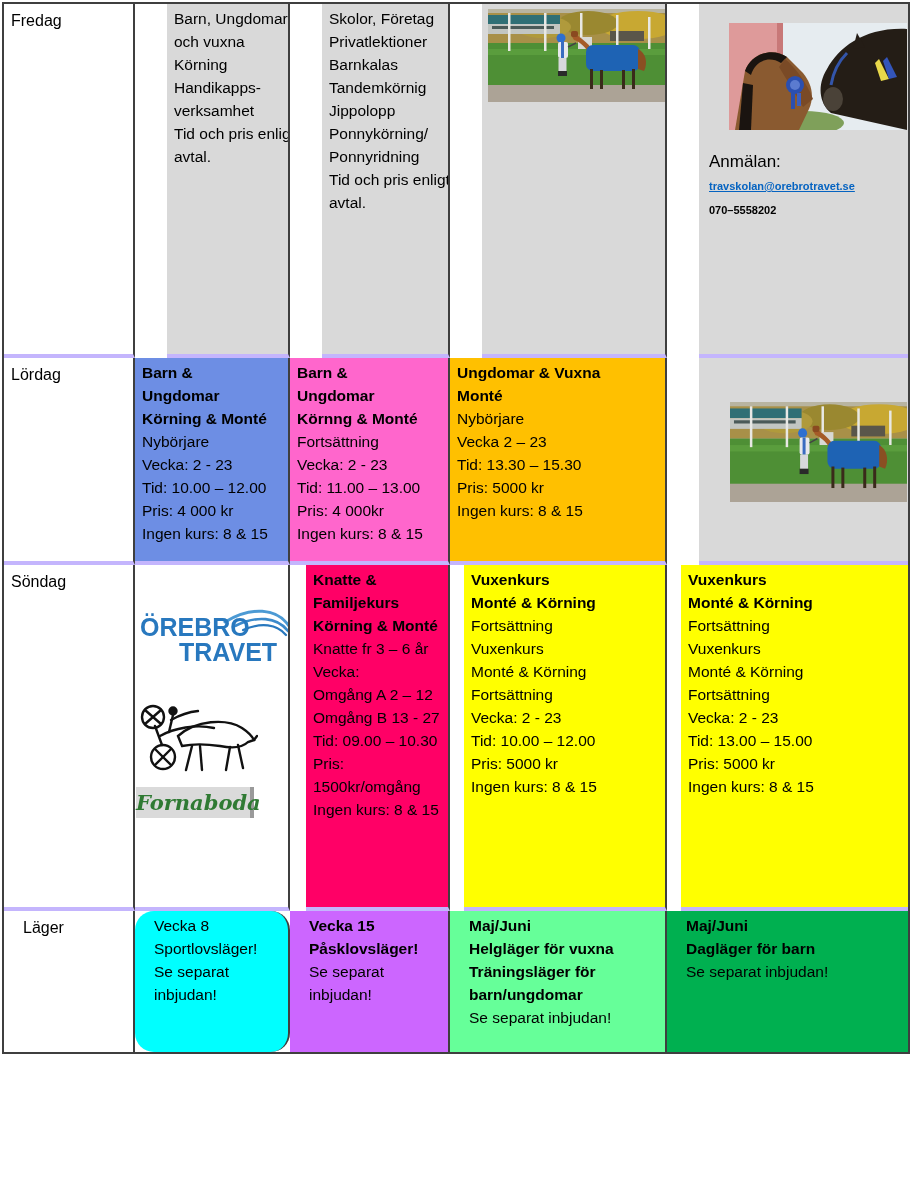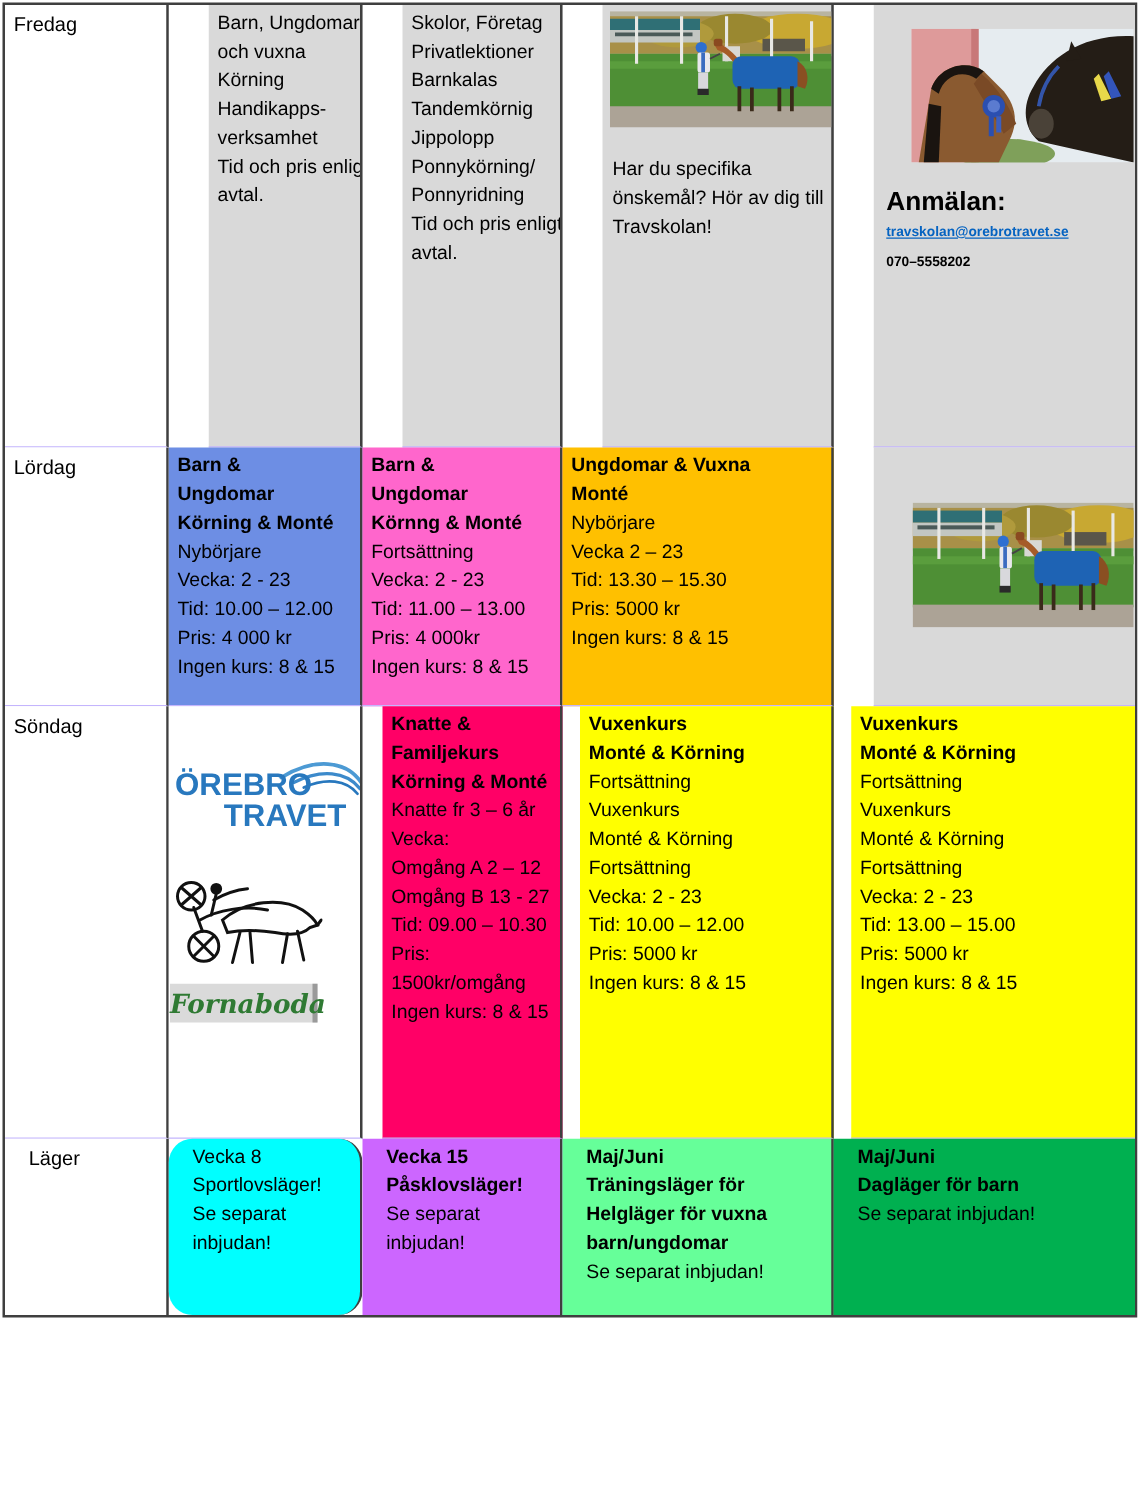--- a/index.html
+++ b/index.html
@@ -10,21 +10,21 @@
   }
   .tbl{
     position:absolute;left:2px;top:2px;
     display:grid;
     grid-template-columns:131px 155px 160px 217px 241px;
     grid-template-rows:354px 207px 346px 141px;
     border:2px solid #3f3f3f;
   }
   .cell{
     box-sizing:border-box;position:relative;overflow:hidden;
-    border-right:2px solid #3f3f3f;border-bottom:1px solid #c4b5fd;
+    border-right:2px solid #3f3f3f;border-bottom:4px solid #c4b5fd;
     padding:3px 7px;
   }
   .lastcol{border-right:none;}
   .lastrow{border-bottom:none;padding-left:19px;}
   .bg-white{background:#ffffff;}
   .bg-gray{background:#d9d9d9;margin-left:32px;}
   .bg-blue{background:#6d8ee4;}
   .bg-pink{background:#ff66cc;}
   .bg-orange{background:#ffc000;}
   .bg-deeppink{background:#ff0066;margin-left:16px;}
@@ -32,21 +32,21 @@
   .bg-cyan{background:#00ffff;border-radius:19px;}
   .bg-purple{background:#cc66ff;}
   .bg-ltgreen{background:#66ff99;}
   .bg-green{background:#00b050;}
   .line{font-size:15.5px;line-height:23px;white-space:nowrap;}
   .b{font-weight:bold;}
   .day{font-size:16px;line-height:22px;padding-top:3px;}
   .ph{position:absolute;display:block;}
   .abs{position:absolute;}
   .link{color:#0563c1;text-decoration:underline;cursor:pointer;}
-  .anm-label{font-size:21px;font-weight:bold;line-height:24px;}
+  .anm-label{font-size:17px;font-weight:normal;line-height:24px;}
   .anm-line{font-size:11px;line-height:24px;font-weight:bold;}
   .fornaboda{
     position:absolute;left:1px;top:222px;width:114px;height:31px;
     background:#dadada;border-right:4px solid #9a9a9a;
     font-family:"DejaVu Serif","Liberation Serif",serif;
     font-weight:bold;font-style:italic;
     color:#2f7a33;font-size:21px;line-height:31px;text-align:center;
   }
   svg text{font-family:"Liberation Sans","DejaVu Sans",sans-serif;}
 </style>
@@ -137,25 +137,20 @@
     <div class="line">Ponnykörning/</div>
     <div class="line">Ponnyridning</div>
     <div class="line">Tid och pris enligt</div>
     <div class="line">avtal.</div>
   </div>
 
   <div class="cell bg-gray">
     <svg class="ph" style="left:6px;top:5px;width:178px;height:93px">
         <use href="#track-photo"></use>
       </svg>
-    <div class="abs" style="left:8px;top:120px">
-      <div class="line">Har du specifika</div>
-      <div class="line">önskemål? Hör av dig till</div>
-      <div class="line">Travskolan!</div>
-    </div>
   </div>
 
   <div class="cell bg-gray lastcol">
     <svg class="ph" style="left:30px;top:19px;width:178px;height:107px">
         <use href="#horses-photo"></use>
       </svg>
     <div class="abs" style="left:10px;top:146px">
       <div class="anm-label">Anmälan:</div>
       <div class="anm-line"><span class="link">travskolan@orebrotravet.se</span></div>
       <div class="anm-line">070–5558202</div>
@@ -293,22 +288,22 @@
 
   <div class="cell bg-purple lastrow">
     <div class="line b">Vecka 15</div>
     <div class="line b">Påsklovsläger!</div>
     <div class="line">Se separat</div>
     <div class="line">inbjudan!</div>
   </div>
 
   <div class="cell bg-ltgreen lastrow">
     <div class="line b">Maj/Juni</div>
+    <div class="line b">Helgläger för vuxna</div>
     <div class="line b">Träningsläger för</div>
-    <div class="line b">Helgläger för vuxna</div>
     <div class="line b">barn/ungdomar</div>
     <div class="line">Se separat inbjudan!</div>
   </div>
 
   <div class="cell bg-green lastcol lastrow">
     <div class="line b">Maj/Juni</div>
     <div class="line b">Dagläger för barn</div>
     <div class="line">Se separat inbjudan!</div>
   </div>
 

